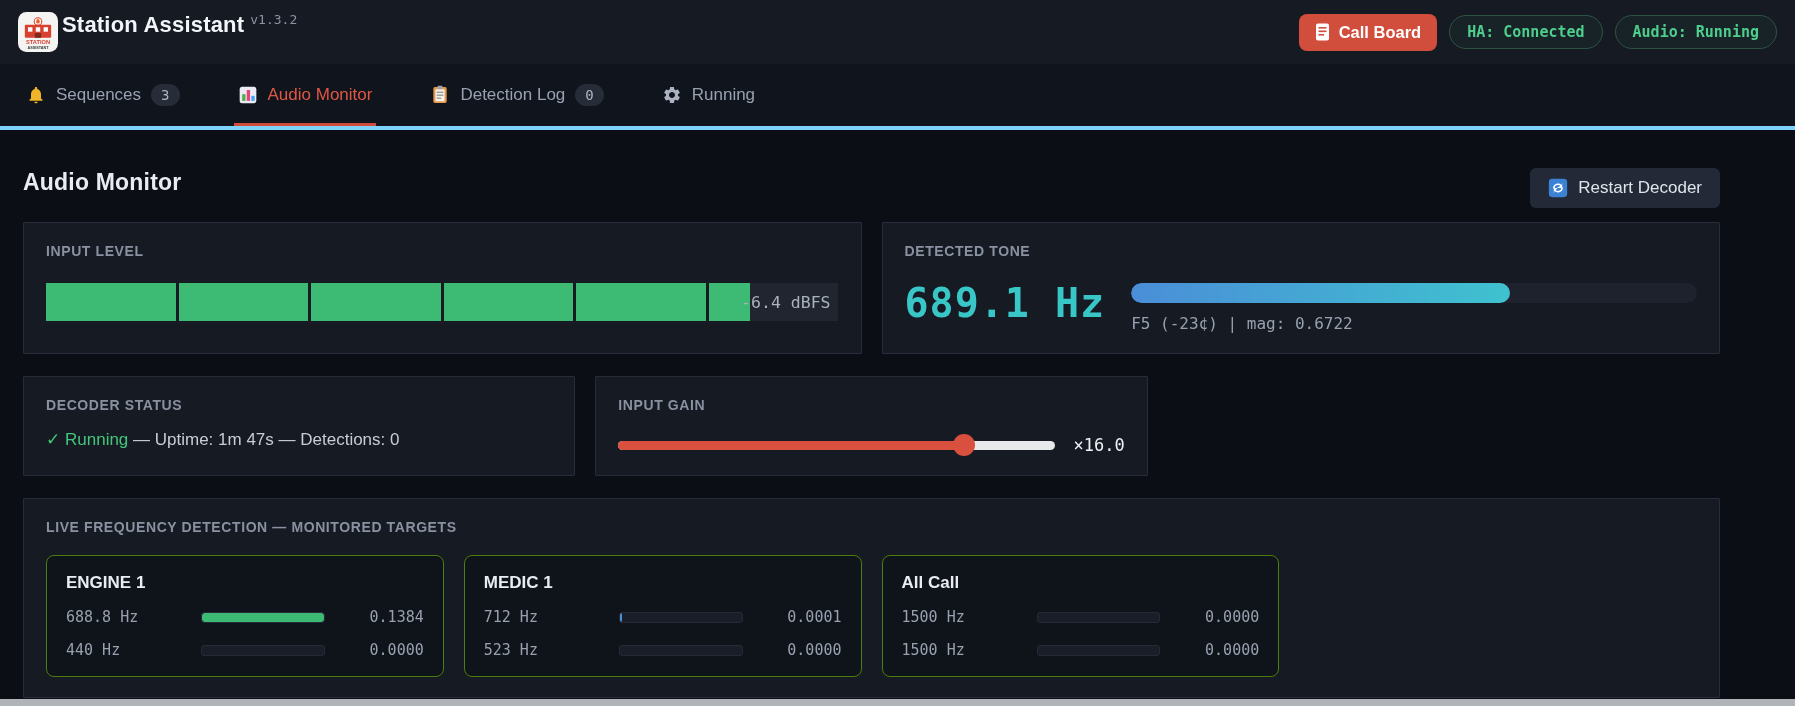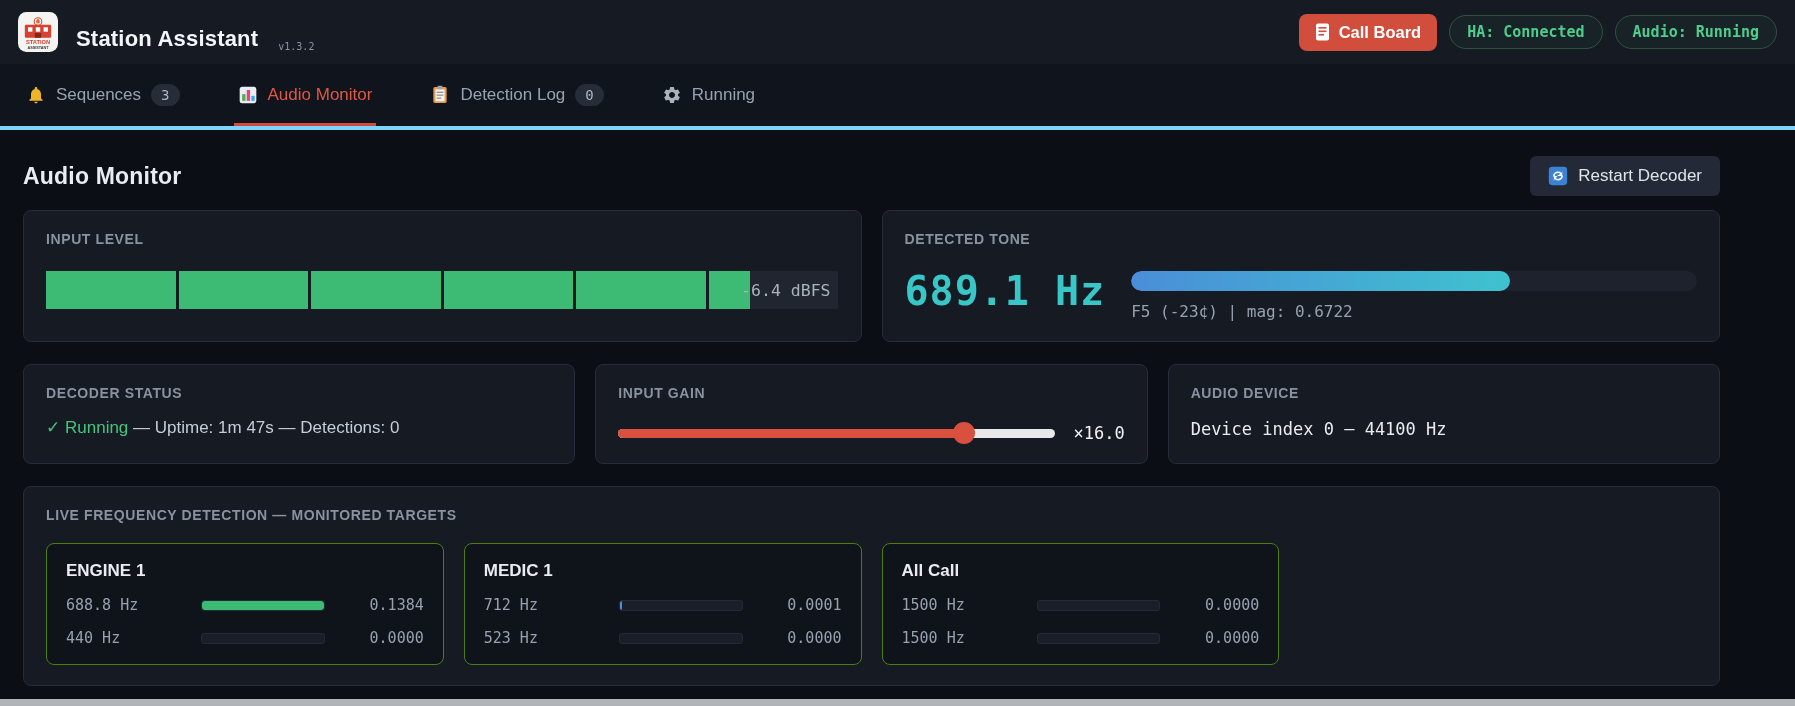--- a/index.html
+++ b/index.html
@@ -11,24 +11,24 @@
     -webkit-font-smoothing:antialiased;
     position:relative;
   }
   .mono { font-family:"DejaVu Sans Mono",monospace; }
 
   
   header {
     height:64px; background:#161a23; display:flex; align-items:center;
     justify-content:space-between; padding:0 18px;
   }
-  .h-left { display:flex; align-items:flex-end; gap:18px; }
+  .h-left { display:flex; align-items:flex-start; gap:4px; }
   .logo { width:40px; height:40px; display:flex; }
   .app-title { font-size:22px; font-weight:700; color:#f2f5f9; letter-spacing:.2px; }
-  .version { font-family:"DejaVu Sans Mono",monospace; font-size:10px; color:#8b93a2; margin-left:2px; }
+  .version { font-family:"DejaVu Sans Mono",monospace; font-size:13px; color:#8b93a2; margin-left:2px; }
   .h-right { display:flex; align-items:center; gap:12px; }
   .alert-btn {
     display:flex; align-items:center; gap:9px; background:#d14d3c; color:#fff;
     border:none; border-radius:8px; padding:9px 16px; font-size:16.5px; font-weight:700;
     font-family:inherit; cursor:pointer;
   }
   .pill {
     font-family:"DejaVu Sans Mono",monospace; font-size:15px; font-weight:600;
     color:#4ecd8c; border:1px solid #2d5441; background:rgba(63,185,120,0.06);
     border-radius:999px; padding:7px 17px;
@@ -52,25 +52,25 @@
     font-family:"DejaVu Sans Mono",monospace; font-size:14px; color:#aeb6c2;
     background:#262c38; border-radius:999px; padding:2px 10px; line-height:18px;
   }
 
   
   main { padding:0 75px 0 23px; }
   .title-row { display:flex; align-items:center; justify-content:space-between; margin-top:26px; }
   h1 { font-size:23px; font-weight:700; color:#e9edf3; letter-spacing:.2px; }
   .restart-btn {
     display:flex; align-items:center; gap:10px; background:#232936; color:#dfe4eb;
-    border:none; border-radius:6px; padding:10px 18px; font-size:17px; font-family:inherit; cursor:pointer;
+    border:none; border-radius:6px; padding:10px 18px; font-size:17px; font-family:inherit; cursor:pointer;margin-top:12px;
   }
 
   .card {
-    background:#151a23; border:1px solid #262c3a; border-radius:8px; padding:20px 22px;
+    background:#151a23; border:1px solid #262c3a; border-radius:1px; padding:20px 22px;
   }
   .card-label {
     font-size:14px; font-weight:700; color:#8a92a1; letter-spacing:.6px; text-transform:uppercase;
   }
 
   .row1 { display:grid; grid-template-columns:1fr 1fr; gap:20px; margin-top:14px; }
   .row2 { display:grid; grid-template-columns:1fr 1fr 1fr; gap:20px; margin-top:22px; }
   .row3 { margin-top:22px; }
 
   
@@ -279,24 +279,20 @@
       <div class="card-label">INPUT GAIN</div>
       <div class="gain-row">
         <div class="slider-track">
           <div class="slider-fill" style="width: 79%;"></div>
           <div class="slider-thumb" style="left: 79%;"></div>
         </div>
         <span class="gain-val">×16.0</span>
       </div>
     </section>
 
-    <section class="card">
-      <div class="card-label">AUDIO DEVICE</div>
-      <div class="device-line">Device index 0 — 44100 Hz</div>
-    </section>
   </div>
 
   <section class="card row3">
     <div class="card-label">LIVE FREQUENCY DETECTION — MONITORED TARGETS</div>
     <div class="targets">
 
       <div class="t-card">
         <div class="t-title">ENGINE 1</div>
         <div class="t-freq-row">
           <span class="t-freq">688.8 Hz</span>

